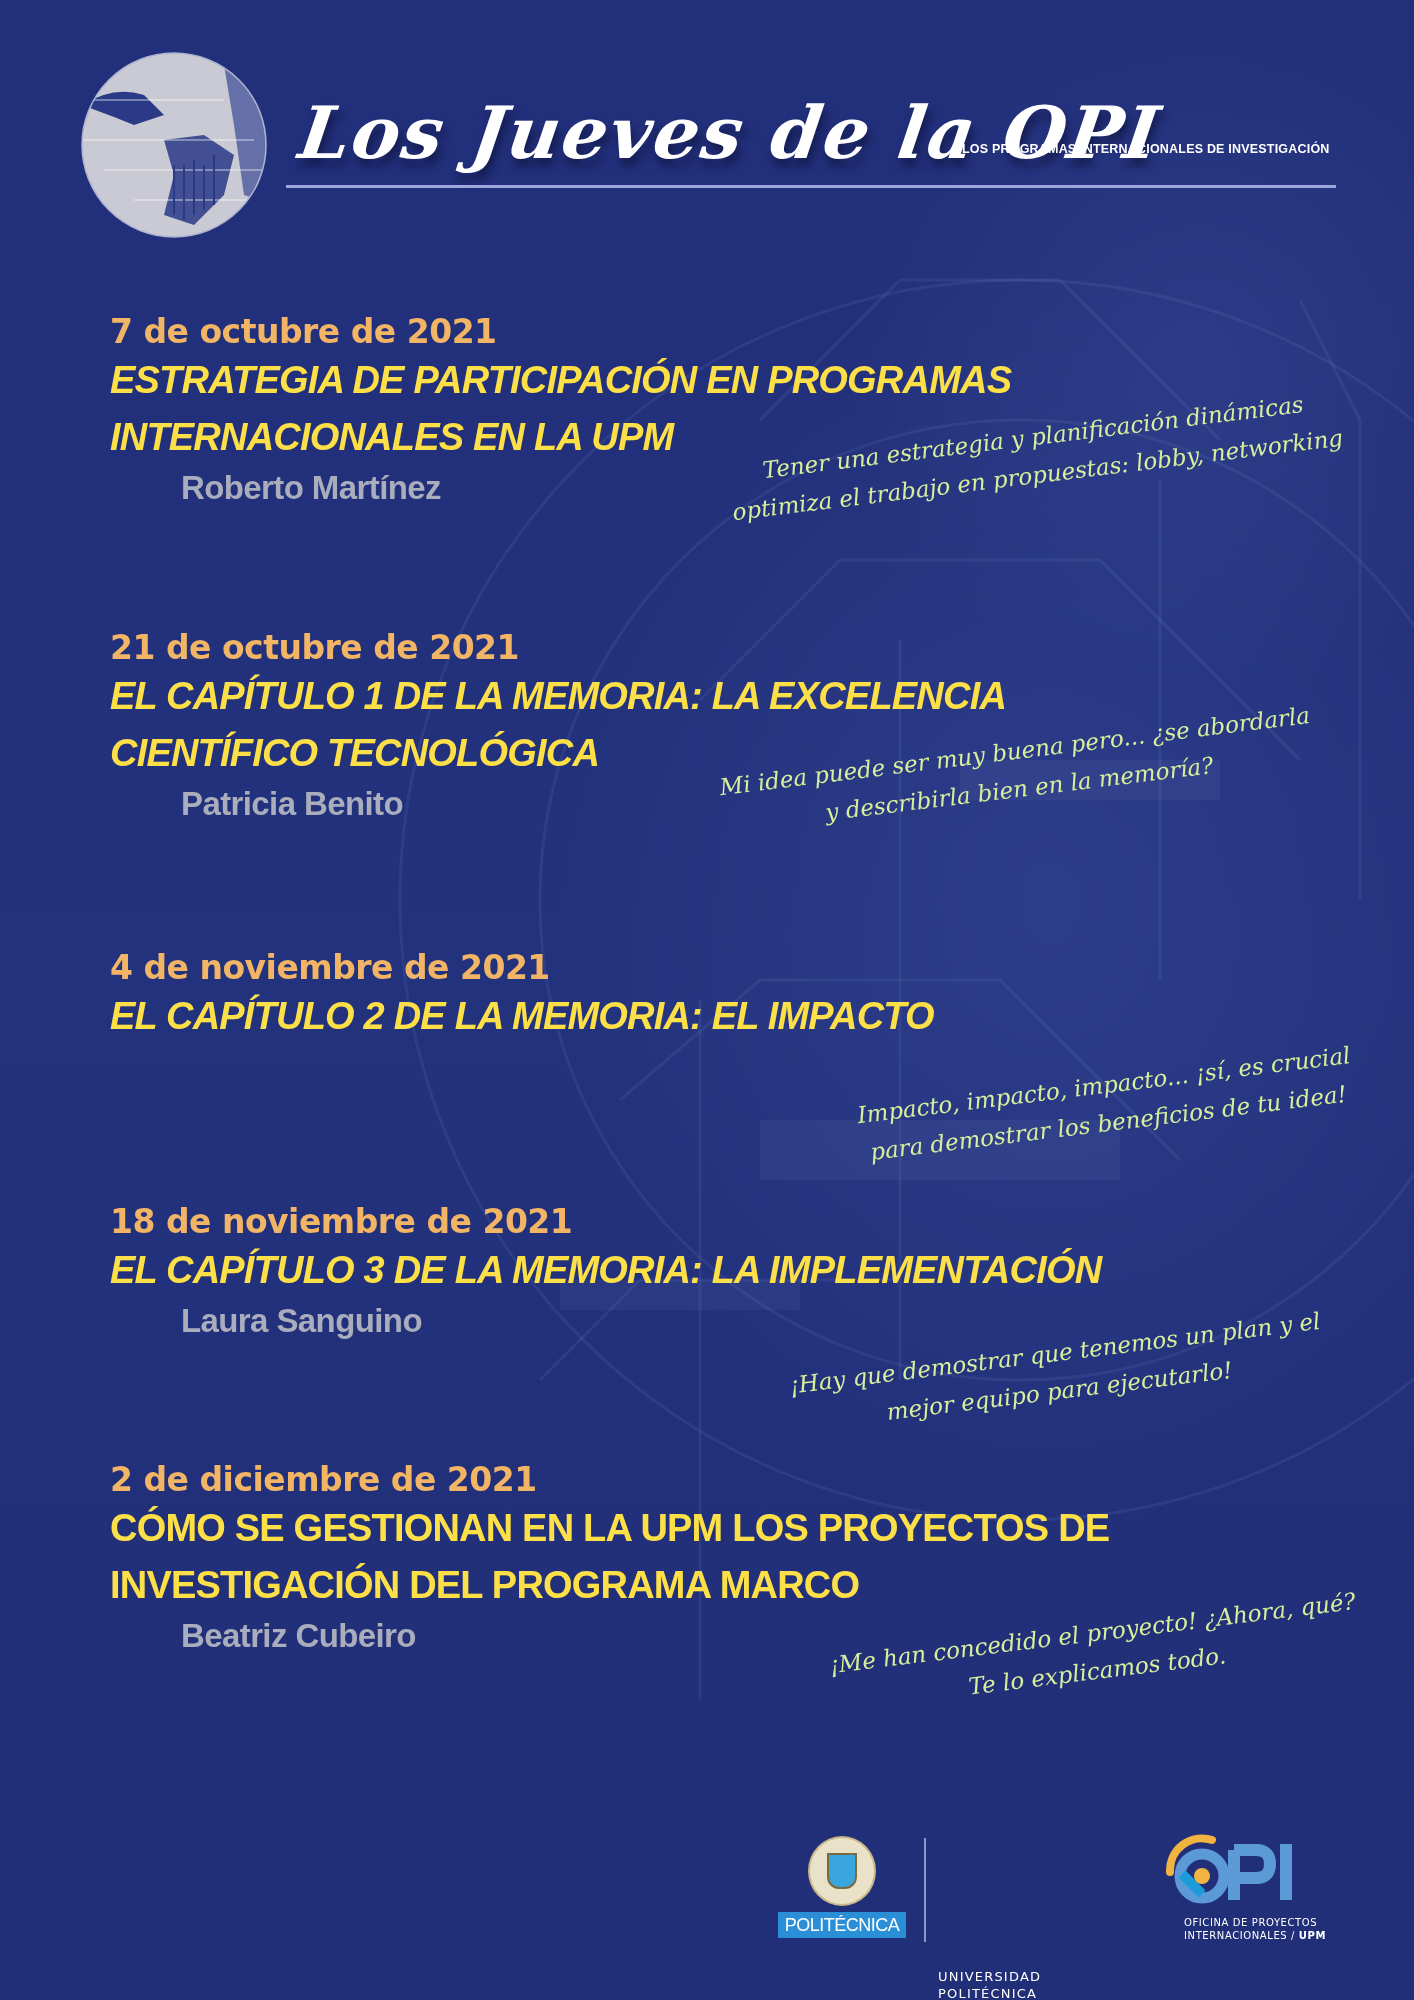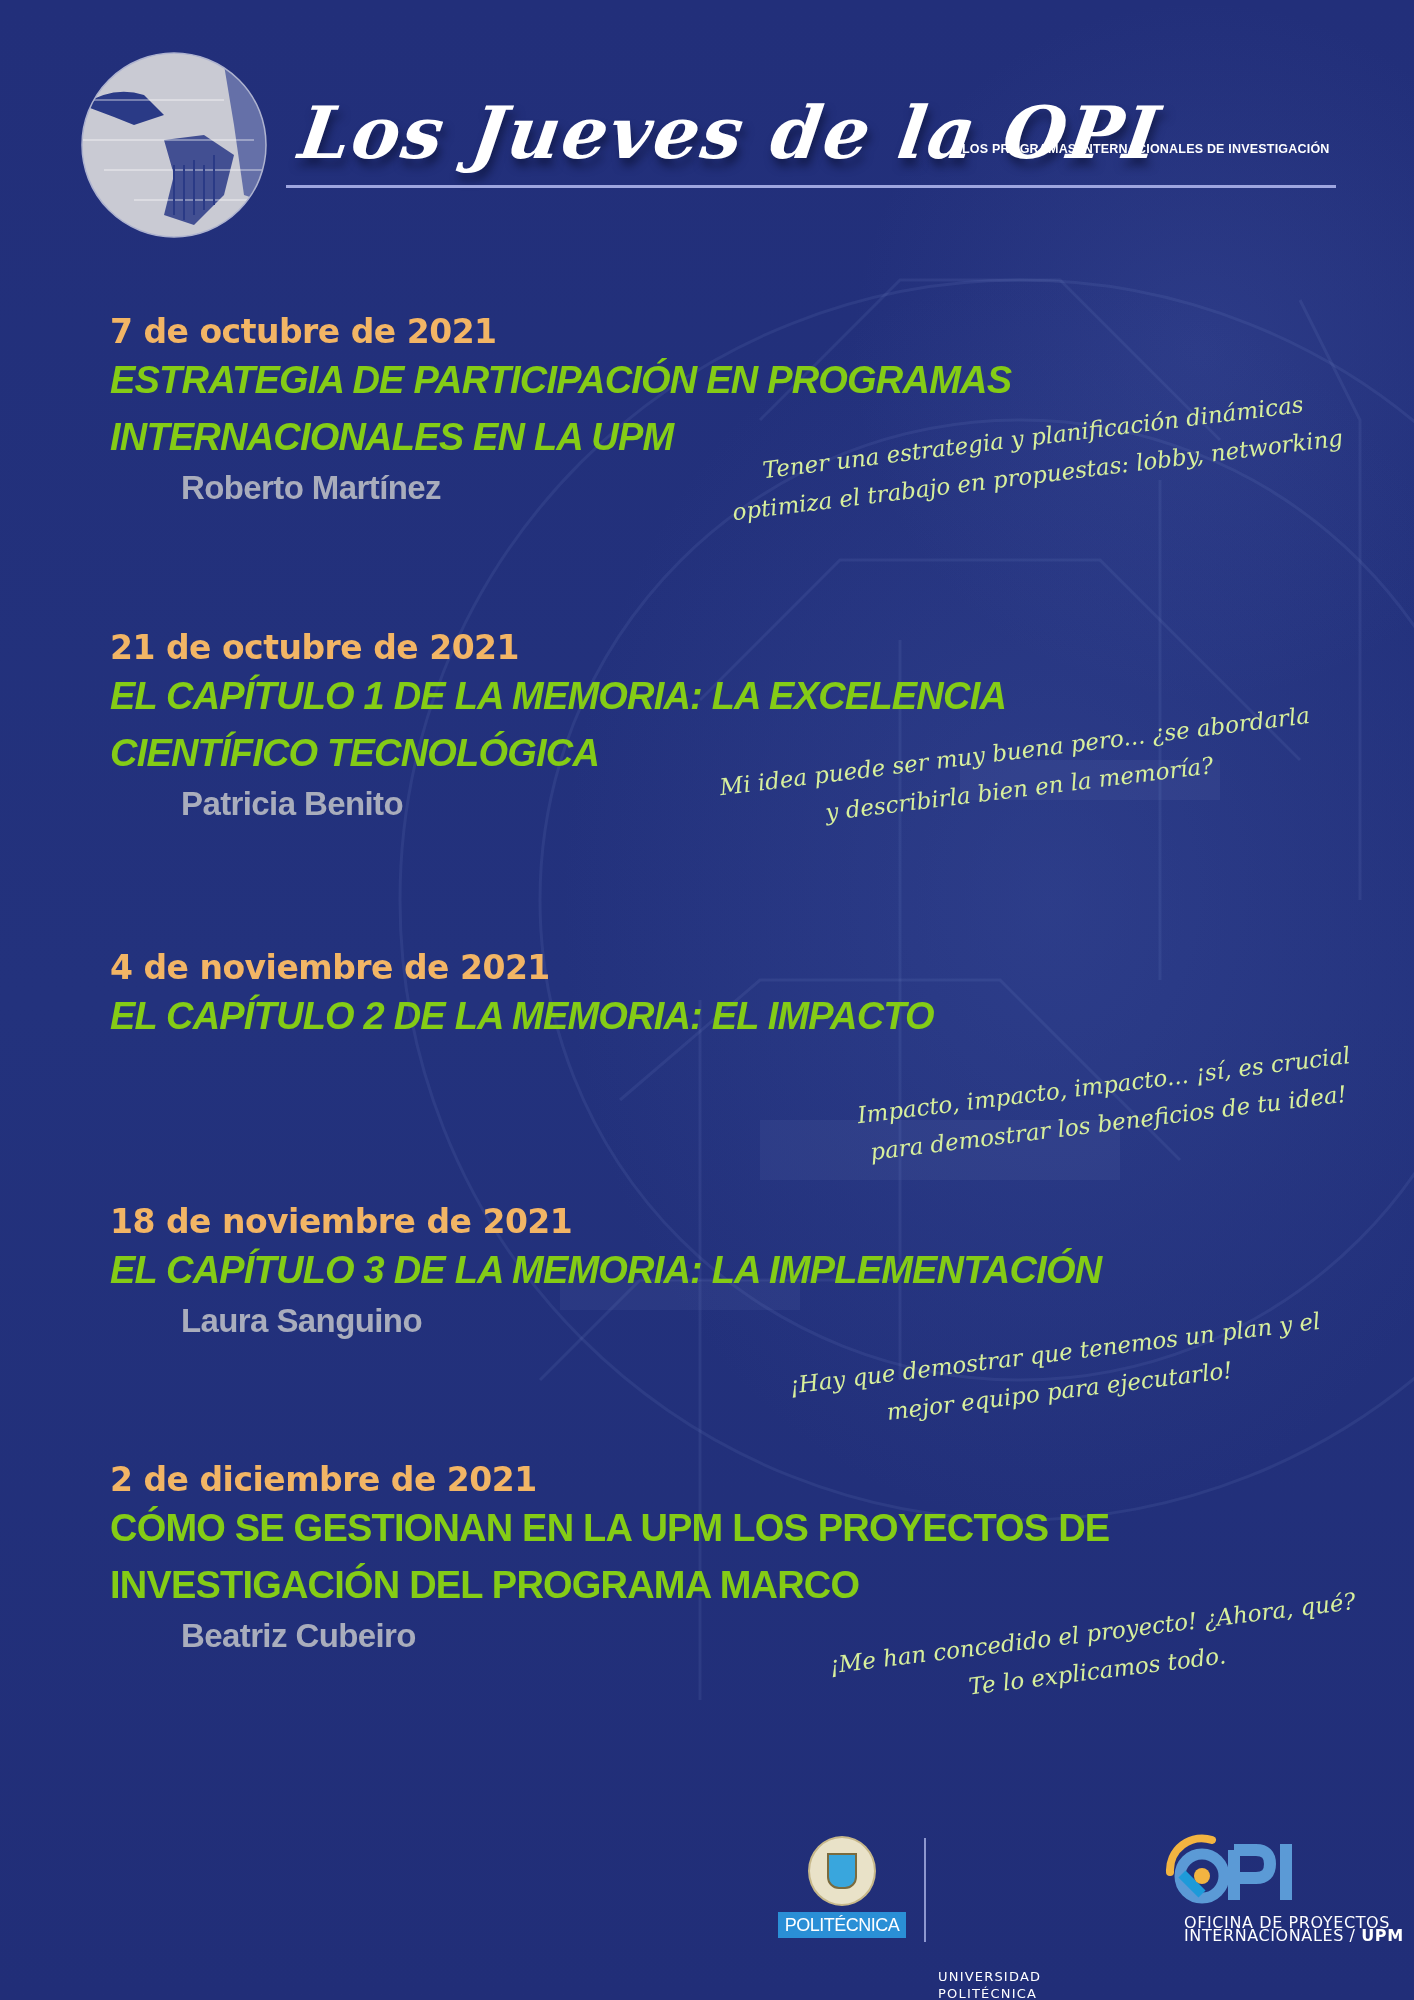--- a/index.html
+++ b/index.html
@@ -42,21 +42,21 @@
   
   .event { position: absolute; left: 110px; }
   .event .date {
     font-family: "DejaVu Sans", sans-serif; font-weight: bold;
     font-size: 33px; color: #f2b565; line-height: 40px;
     letter-spacing: -0.5px;
   }
   .event .title {
     font-family: "Liberation Sans", sans-serif; font-weight: bold;
     font-style: italic;
-    font-size: 38px; color: #84cc16; line-height: 57px;
+    font-size: 38px; color: #fde047; line-height: 57px;
     letter-spacing: -0.8px;
   }
   .event .title.upright { font-style: normal; }
   .event .speaker {
     font-family: "Liberation Sans", sans-serif; font-weight: bold;
     font-size: 33px; color: #a9adbc; line-height: 44px;
     margin-left: 71px; letter-spacing: -0.6px;
   }
   .quote {
     position: absolute;
@@ -86,21 +86,21 @@
   .footer-divider { position: absolute; left: 924px; top: 1838px; width: 2px; height: 104px; background: #8d97cf; }
   .upm-name {
     position: absolute; left: 938px; top: 1968px;
     font-family: "DejaVu Sans", sans-serif; font-size: 13px; color: #ffffff;
     line-height: 17px; letter-spacing: 1.2px;
   }
   .opi-logo { position: absolute; left: 1160px; top: 1834px; width: 170px; height: 106px; }
   .opi-mark { position: absolute; left: 0; top: 0; width: 170px; height: 70px; }
   .opi-caption {
     position: absolute; left: 24px; top: 82px;
-    font-family: "DejaVu Sans", sans-serif; font-size: 16px; color: #ffffff;
+    font-family: "DejaVu Sans", sans-serif; font-size: 10px; color: #ffffff;
     line-height: 13px; letter-spacing: 0.6px; white-space: nowrap;
   }
   .opi-caption b { font-weight: bold; }
 </style>
 </head>
 <body>
 
 <div class="bg"></div>
 <svg class="bg-lines" width="1414" height="2000" viewBox="0 0 1414 2000">
   <g stroke="rgba(150,165,230,0.10)" stroke-width="3" fill="none">

